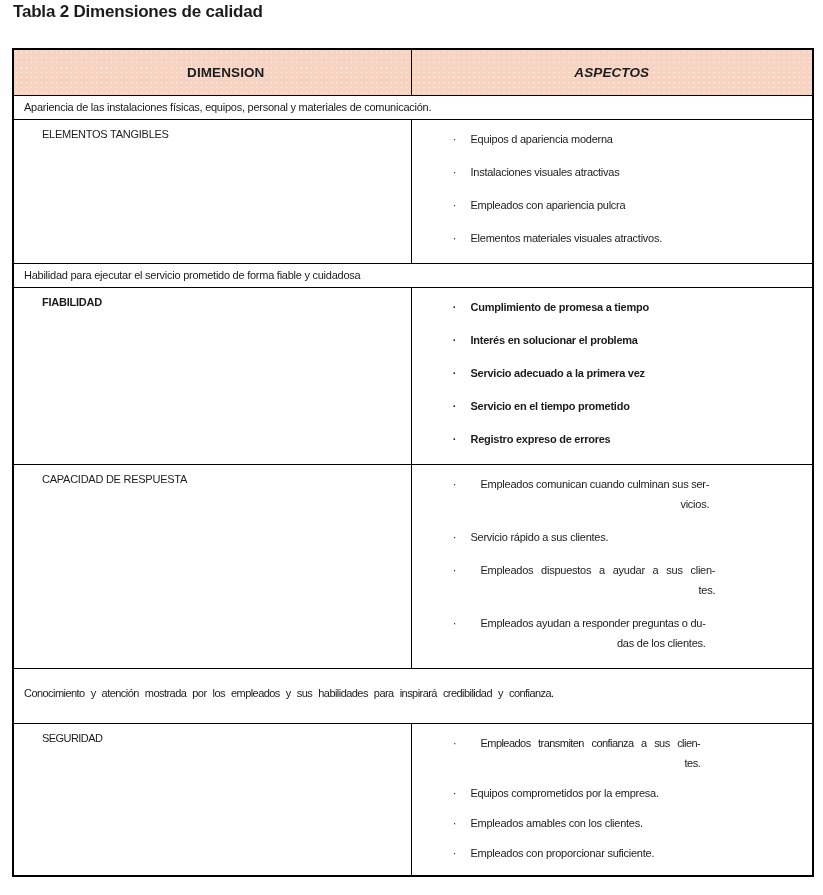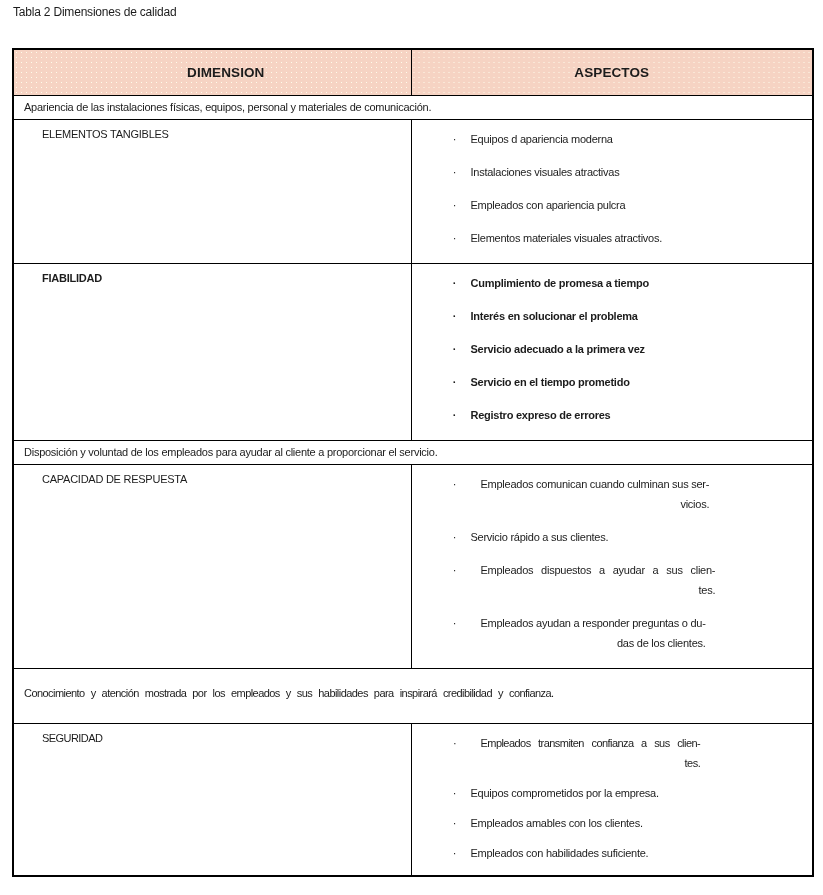--- a/index.html
+++ b/index.html
@@ -11,22 +11,22 @@
     color: #1c1c1c;
   }
   .page {
     width: 823px;
     height: 895px;
     box-sizing: border-box;
     padding: 3px 11px 0 12px;
     overflow: hidden;
   }
   .doc-title {
-    font-size: 12px;
-    font-weight: normal;
+    font-size: 17px;
+    font-weight: bold;
     letter-spacing: -0.2px;
     margin: 0 0 0 1px;
     line-height: 18px;
   }
   table.qtable {
     border-collapse: collapse;
     table-layout: fixed;
     width: 800px;
     margin-top: 27px;
     border: 2px solid #000;
@@ -105,21 +105,21 @@
   <h1 class="doc-title">Tabla 2 Dimensiones de calidad</h1>
 
   <table class="qtable">
     <colgroup>
       <col class="c-dim">
       <col class="c-asp">
     </colgroup>
     <thead>
       <tr>
         <th style="background-color: rgb(246, 211, 195); padding-left: 28px;">DIMENSION</th>
-        <th style="background-color: rgb(246, 211, 195);">ASPECTOS</th>
+        <th style="background-color: rgb(246, 211, 195); font-style: italic;">ASPECTOS</th>
       </tr>
     </thead>
     <tbody id="table-body">
         <tr class="desc-row desc-0">
           <td colspan="2" class="desc-cell">Apariencia de las instalaciones físicas, equipos, personal y materiales de comunicación.</td>
         </tr>
         <tr class="sec-row sec-0">
           <td class="dim-cell">ELEMENTOS TANGIBLES</td>
           <td class="asp-cell">
             <div class="aspect-item">
@@ -133,20 +133,23 @@
             <div class="aspect-item">
               <span class="bullet">·</span>
               <span class="atext">Empleados con apariencia pulcra</span>
             </div>
             <div class="aspect-item">
               <span class="bullet">·</span>
               <span class="atext">Elementos materiales visuales atractivos.</span>
             </div>
           </td>
         </tr>
+        <tr class="desc-row desc-1">
+          <td colspan="2" class="desc-cell">Habilidad para ejecutar el servicio prometido  de forma fiable y cuidadosa</td>
+        </tr>
         <tr class="sec-row sec-1">
           <td class="dim-cell">FIABILIDAD</td>
           <td class="asp-cell">
             <div class="aspect-item">
               <span class="bullet">·</span>
               <span class="atext">Cumplimiento de promesa a tiempo</span>
             </div>
             <div class="aspect-item">
               <span class="bullet">·</span>
               <span class="atext">Interés en solucionar el problema</span>
@@ -158,23 +161,20 @@
             <div class="aspect-item">
               <span class="bullet">·</span>
               <span class="atext">Servicio en el tiempo prometido</span>
             </div>
             <div class="aspect-item">
               <span class="bullet">·</span>
               <span class="atext">Registro expreso de errores</span>
             </div>
           </td>
         </tr>
-        <tr class="desc-row desc-2">
-          <td colspan="2" class="desc-cell">Disposición y voluntad de los empleados para ayudar al cliente a proporcionar el servicio.</td>
-        </tr>
         <tr class="sec-row sec-2">
           <td class="dim-cell">CAPACIDAD DE RESPUESTA</td>
           <td class="asp-cell">
             <div class="aspect-item indent">
               <span class="bullet">·</span>
               <span class="atext">Empleados comunican cuando culminan sus ser-
 vicios.</span>
             </div>
             <div class="aspect-item">
               <span class="bullet">·</span>
@@ -206,20 +206,20 @@
             <div class="aspect-item">
               <span class="bullet">·</span>
               <span class="atext">Equipos comprometidos por la empresa.</span>
             </div>
             <div class="aspect-item">
               <span class="bullet">·</span>
               <span class="atext">Empleados amables con los clientes.</span>
             </div>
             <div class="aspect-item">
               <span class="bullet">·</span>
-              <span class="atext">Empleados con habilidades suficiente.</span>
+              <span class="atext">Empleados con proporcionar suficiente.</span>
             </div>
           </td>
         </tr>
       </tbody>
   </table>
 
 </div>
 
 </body></html>

